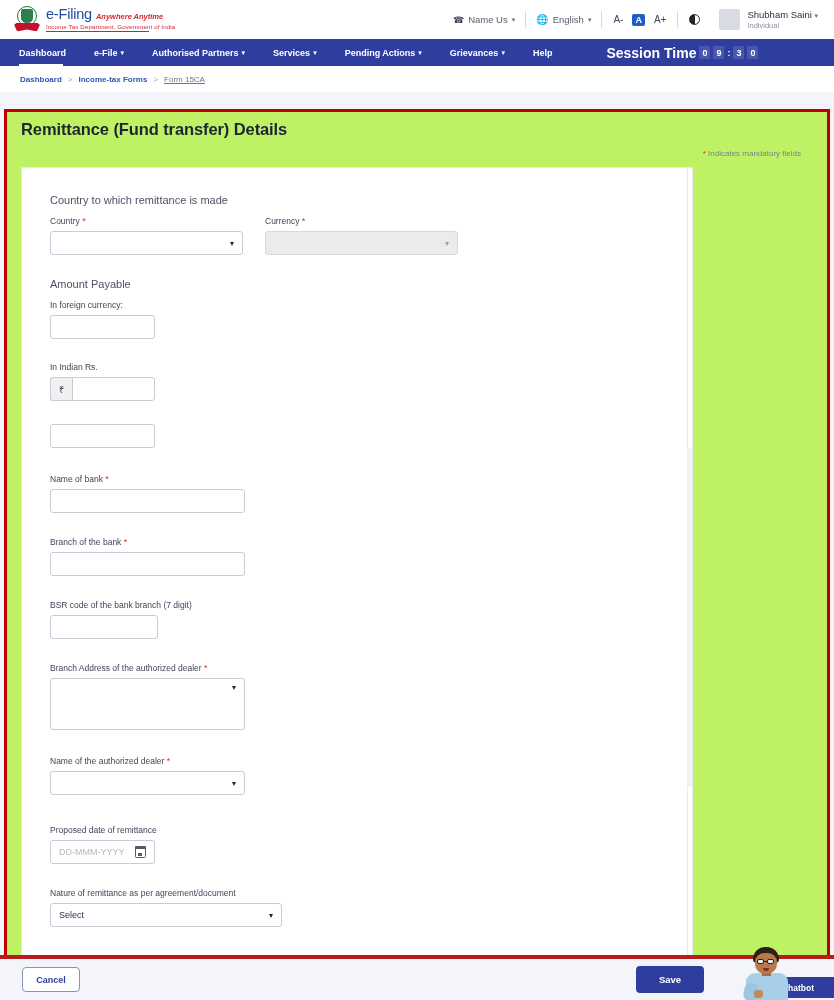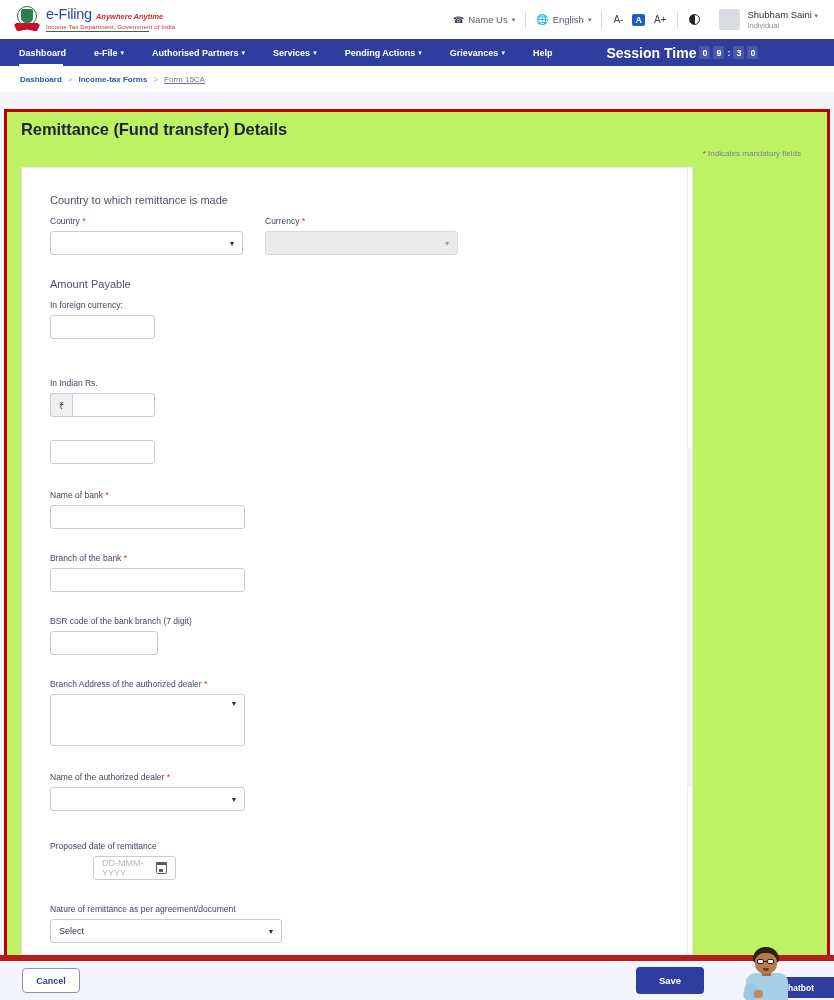--- a/index.html
+++ b/index.html
@@ -124,21 +124,21 @@
   .ctrl.disabled { background:#ebebeb; border-color:#d6d8de; }
   .ctrl.disabled::after { content:"▾"; margin-left:auto; font-size:8px; color:#9aa0b0; }
   .ctrl.placeholder { color:#b4b8c4; }
 
   .w-country { width:193px; }
   .w-currency { width:193px; }
   .w-small { width:105px; }
   .w-mid { width:195px; }
   .w-bsr { width:108px; }
   .w-dealer { width:195px; }
-  .w-date { width:83px; justify-content:space-between;margin-left:43px; }
+  .w-date { width:105px; justify-content:space-between; }
   .w-nature { width:232px; }
 
   .row2 { display:flex; gap:22px; }
   .col-right { margin-left:0; }
 
   .rupee-group { display:flex; width:105px; }
   .rupee-pre {
     width:22px; height:24px; border:1px solid #c9ccd6; border-right:none;
     background:#f0f0f0; border-radius:3px 0 0 3px;
     display:flex; align-items:center; justify-content:center;
@@ -178,21 +178,21 @@
     background:#ffffff; border-left:1px solid #e9eaf0;
   }
   .vscroll .thumb2 {
     position:absolute; right:0; bottom:0px; width:5px; height:170px;
     background:#ffffff; border-left:1px solid #e9eaf0;
   }
 
   
   .footer {
     position:absolute; left:0; bottom:0; width:834px; height:45px;
-    background:#f4f5fa; border-top:6px solid #b91c1c;
+    background:#f4f5fa; border-top:4px solid #b91c1c;
     display:flex; align-items:center; padding:0 22px;
   }
   .btn-cancel {
     width:58px; height:25px; border:1px solid #8a93b5; border-radius:4px;
     background:#ffffff; color:#2f3e9e; font-size:9px; font-weight:700;
     display:flex; align-items:center; justify-content:center;
   }
   .btn-save {
     margin-left:auto; margin-right:108px;
     width:68px; height:27px; border-radius:4px;
@@ -363,21 +363,21 @@
           </div>
         </div>
 
         <div class="sect-title" style="margin-top:22px;">Amount Payable</div>
 
         <div class="fld">
           <label class="lbl">In foreign currency:</label>
           <div class="ctrl w-small"></div>
         </div>
 
-        <div class="fld" style="margin-top:39px;">
+        <div class="fld" style="margin-top:23px;">
           <label class="lbl">In Indian Rs.</label>
           <div class="rupee-group">
             <div class="rupee-pre">₹</div>
             <div class="rupee-in"></div>
           </div>
         </div>
 
         <div class="fld" style="margin-top:23px;">
           <div class="ctrl w-small"></div>
         </div>

